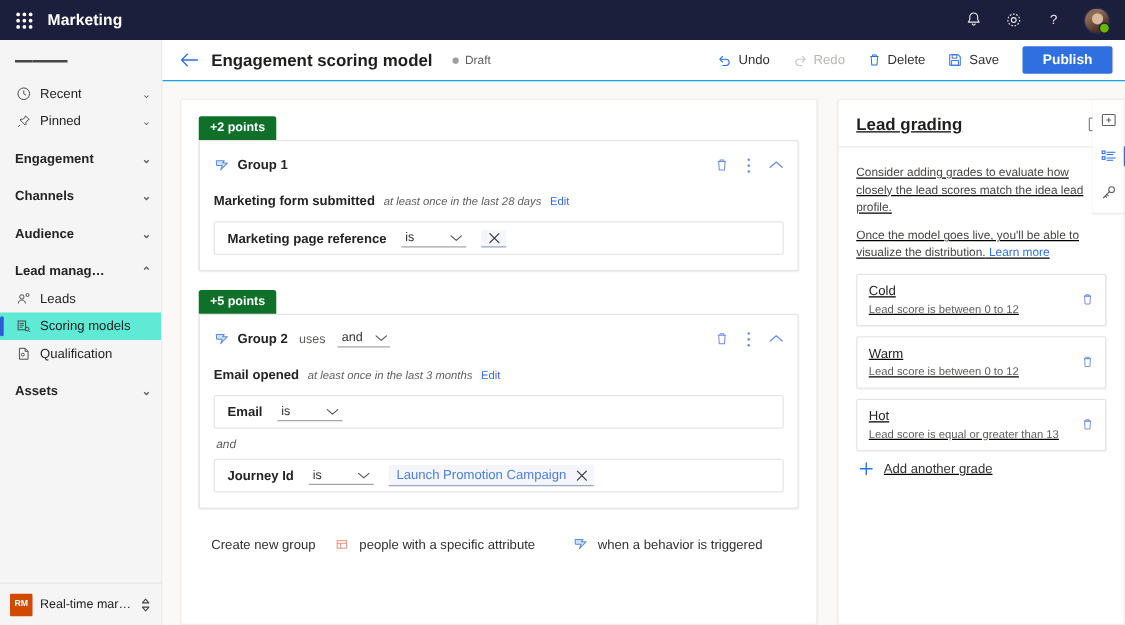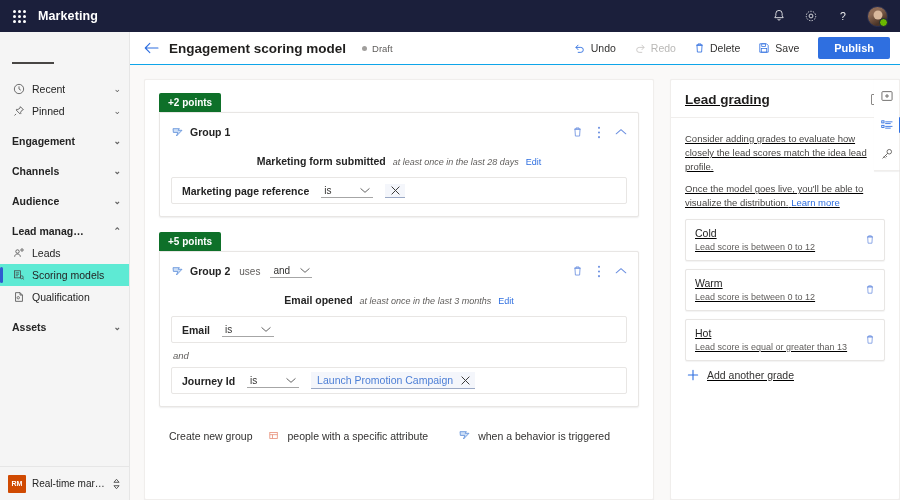--- a/index.html
+++ b/index.html
@@ -36,21 +36,21 @@
     width:9px; height:9px; border-radius:50%; background:#d9b89c; }
 
   
   .body { flex: 1; display: flex; min-height: 0; }
 
   
   .nav {
     width: 130px; background: #f5f5f5; border-right: 1px solid #e6e6e6;
     display: flex; flex-direction: column; flex: 0 0 130px;
   }
-  .nav-scroll { flex: 1; overflow: hidden; padding-top: 16px; }
+  .nav-scroll { flex: 1; overflow: hidden; padding-top: 2px; }
   .hamb { height: 30px; display: flex; align-items: center; padding-left: 12px; cursor: pointer; }
   .hamb span { display:block; width:14px; height:1.4px; background:#484644; margin:2px 0; }
   .nav-row {
     height: 22px; display: flex; align-items: center; gap: 7px;
     padding: 0 8px 0 12px; font-size: 10.5px; color: #242424; cursor: pointer; position: relative;
   }
   .nav-row.group { font-weight: 600; margin-top: 8px; gap: 28px; }
   .nav-row.leaf { padding-left: 12px; }
   .nav-row .chev { margin-left: auto; color: #616161; font-size: 9px; line-height: 1; }
   .nav-row.selected { background: #5eead4; }
@@ -120,21 +120,21 @@
   .grp-name { font-size: 10.5px; font-weight: 700; color: #242424; }
   .grp-uses { font-size: 10px; color: #605e5c; margin-left: 3px; }
   .mini-select {
     display: inline-flex; align-items: center; gap: 10px; border-bottom: 1px solid #a6a6a6;
     padding: 1px 2px 1px 3px; font-size: 10px; color: #323130; cursor: pointer; margin-left: 4px;
   }
   .mini-select .cv { color: #444; font-size: 8px; }
   .grp-actions { margin-left: auto; display: flex; align-items: center; gap: 14px; }
   .act { color: #6b8fe0; cursor: pointer; display: flex; align-items: center; }
 
-  .trigger-line { margin-top: 13px; display: flex; align-items: baseline; gap: 7px; justify-content: center; }
+  .trigger-line { margin-top: 13px; display: flex; align-items: baseline; gap: 7px; }
   .trigger-name { font-size: 10.5px; font-weight: 700; color: #242424; }
   .trigger-meta { font-size: 9px; font-style: italic; color: #605e5c; }
   .trigger-edit { font-size: 9px; color: #2f6fe0; cursor: pointer; }
 
   .cond-row {
     margin-top: 10px; border: 1px solid #e8e6e4; border-radius: 2px; background: #ffffff;
     height: 27px; display: flex; align-items: center; gap: 0; padding: 0 10px;
   }
   .cond-attr { font-size: 10.5px; font-weight: 700; color: #242424; margin-right: 12px; white-space: nowrap; }
   .op-select {

